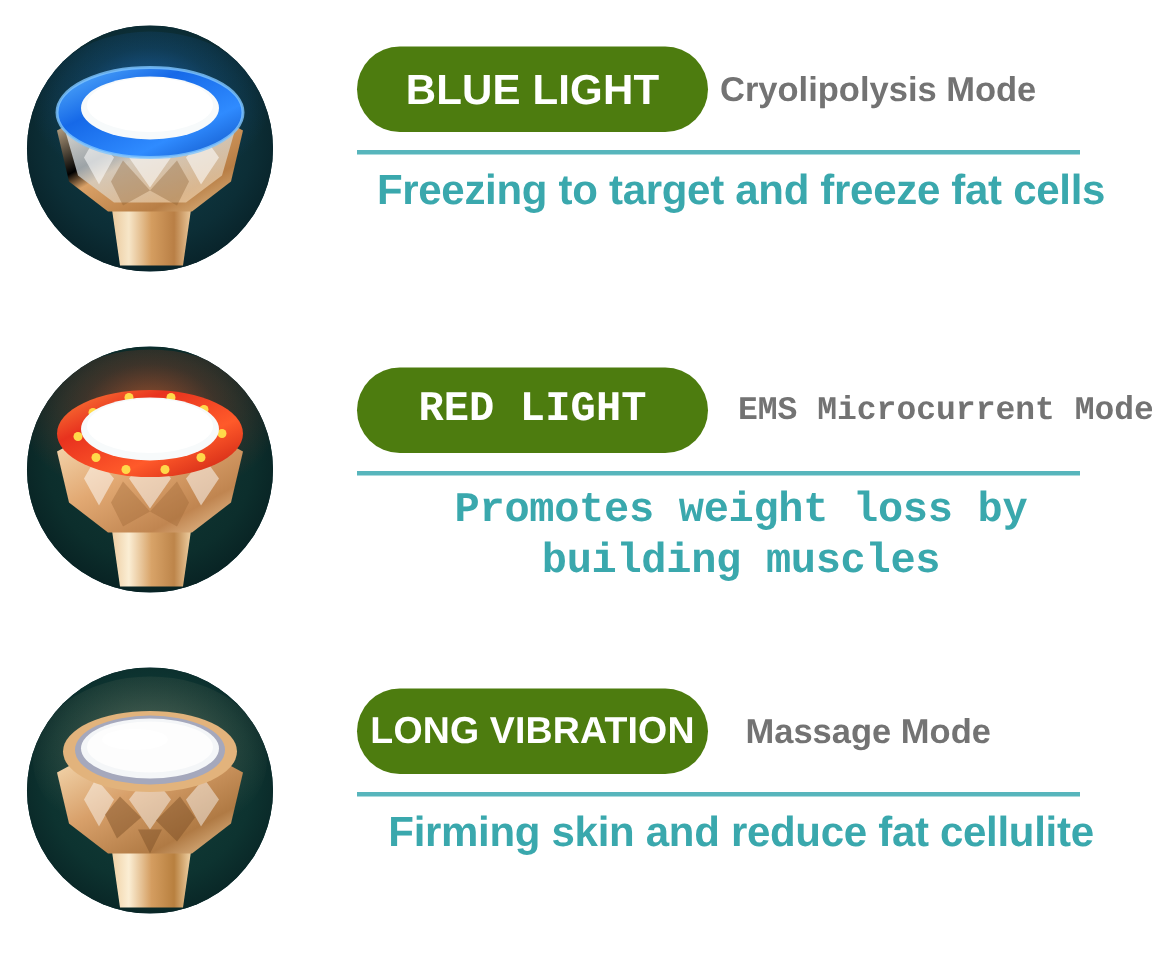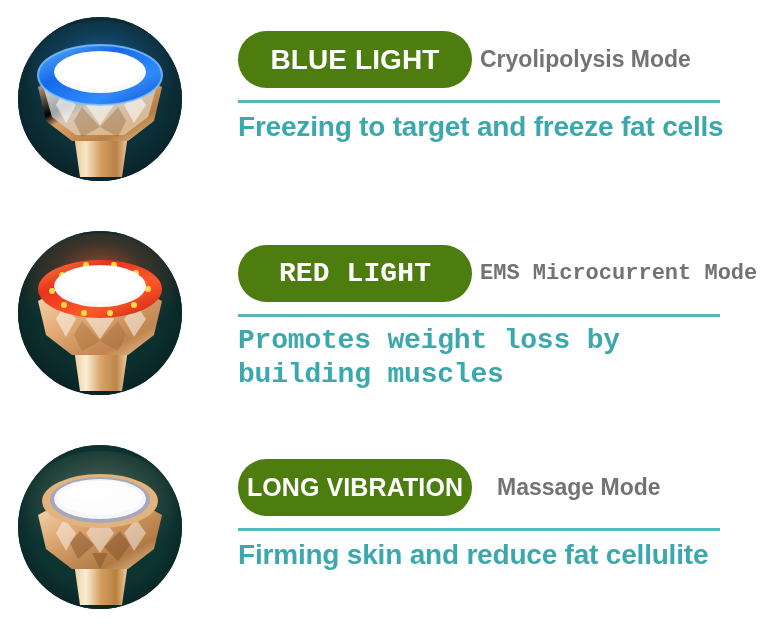--- a/index.html
+++ b/index.html
@@ -65,39 +65,40 @@
   }
   .badge-3 .mode-badge-label{font-size:25px;}
 
   .mode-sub{
     margin-left:8px;
     color:#737373;
     font-weight:bold;
     font-size:23px;
     white-space:nowrap;
   }
-  .row-2 .mode-sub{font-size:22px;margin-left:8px;}
+  .row-2 .mode-sub{font-size:22px;margin-left:20px;}
   .row-3 .mode-sub{font-size:23px;margin-left:25px;}
 
   .divider{
     position:absolute;
     left:0;top:100px;
     width:482px;height:3px;
     background:#57b5bc;
   }
 
   .feature-desc{
     position:absolute;
     left:0;top:110px;
     width:512px;
     color:#3aa8ad;
     font-weight:bold;
     font-size:28px;
     line-height:34px;
     letter-spacing:-.2px;
+    text-align:center;
   }
 </style>
 </head>
 <body>
 
 <div class="page">
 
   <div class="feature-row row-1">
     <div class="product-figure">
       <svg class="svgwrap" viewBox="0 0 164 164">

